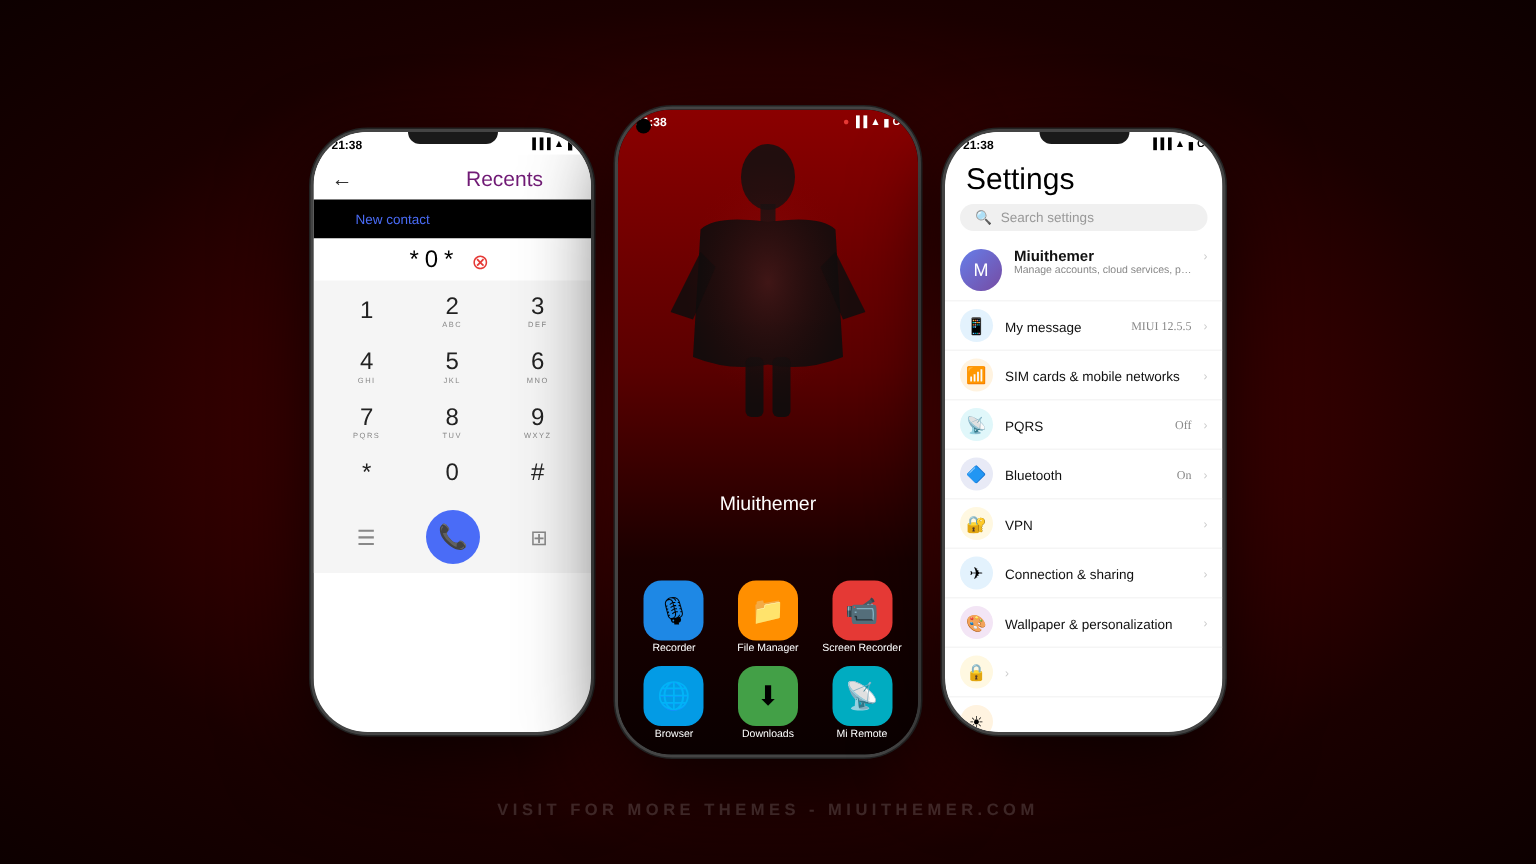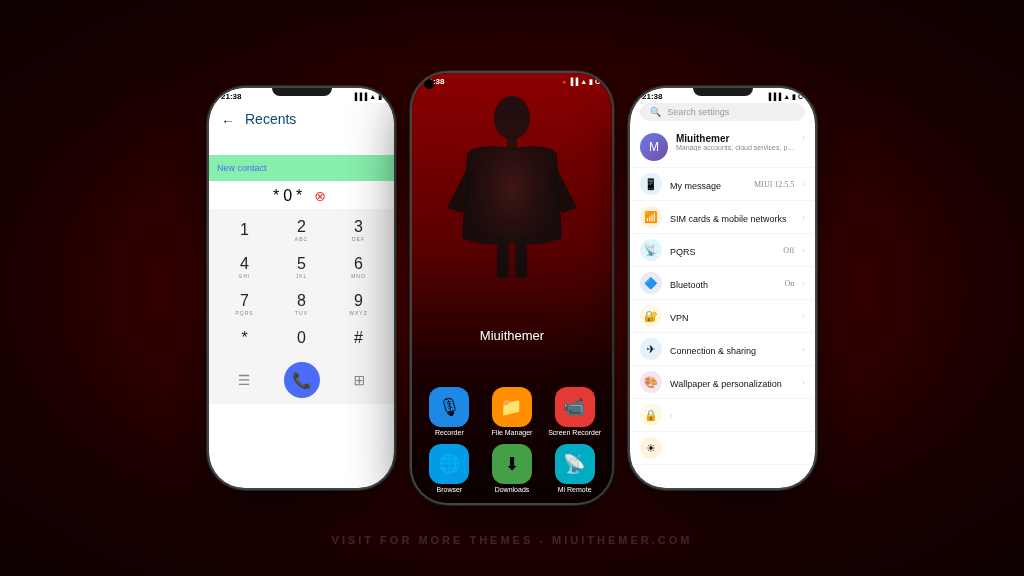--- a/index.html
+++ b/index.html
@@ -110,30 +110,29 @@
 
     .back-arrow {
       font-size: 14px;
       color: #333;
       cursor: pointer;
     }
 
     .recents-title {
       font-size: 14px;
       font-weight: 500;
-      color: #0c4a6e;
+      color: #701a75;
       flex: 1;
-      text-align: left;
+      text-align: right;
       margin-right: 20px;
     }
 
     .dialer-options {
-      padding: 4px 8px;
-      background: #86efac;
-      margin-top: 22px;
+      padding: 4px 28px;
+      background: #000000;
     }
 
     .dialer-option {
       color: #4a6cf7;
       font-size: 9px;
       padding: 4px 0;
       cursor: pointer;
     }
 
     .dialpad-display {
@@ -576,20 +575,21 @@
       <div class="status-bar settings-status">
         <span class="time">21:38</span>
         <div class="status-icons" style="color:#000;">
           <span>▐▐▐</span>
           <span>▲</span>
           <span>▮</span>
           <span>C</span>
         </div>
       </div>
 
+      <div class="settings-title">Settings</div>
 
       <div class="settings-search">
         <span class="search-icon-s">🔍</span>
         <span class="settings-search-text">Search settings</span>
       </div>
 
       <div class="settings-list">
 
         <div class="settings-item" style="align-items:flex-start;padding-top:6px;padding-bottom:6px;">
           <div class="account-avatar">M</div>

